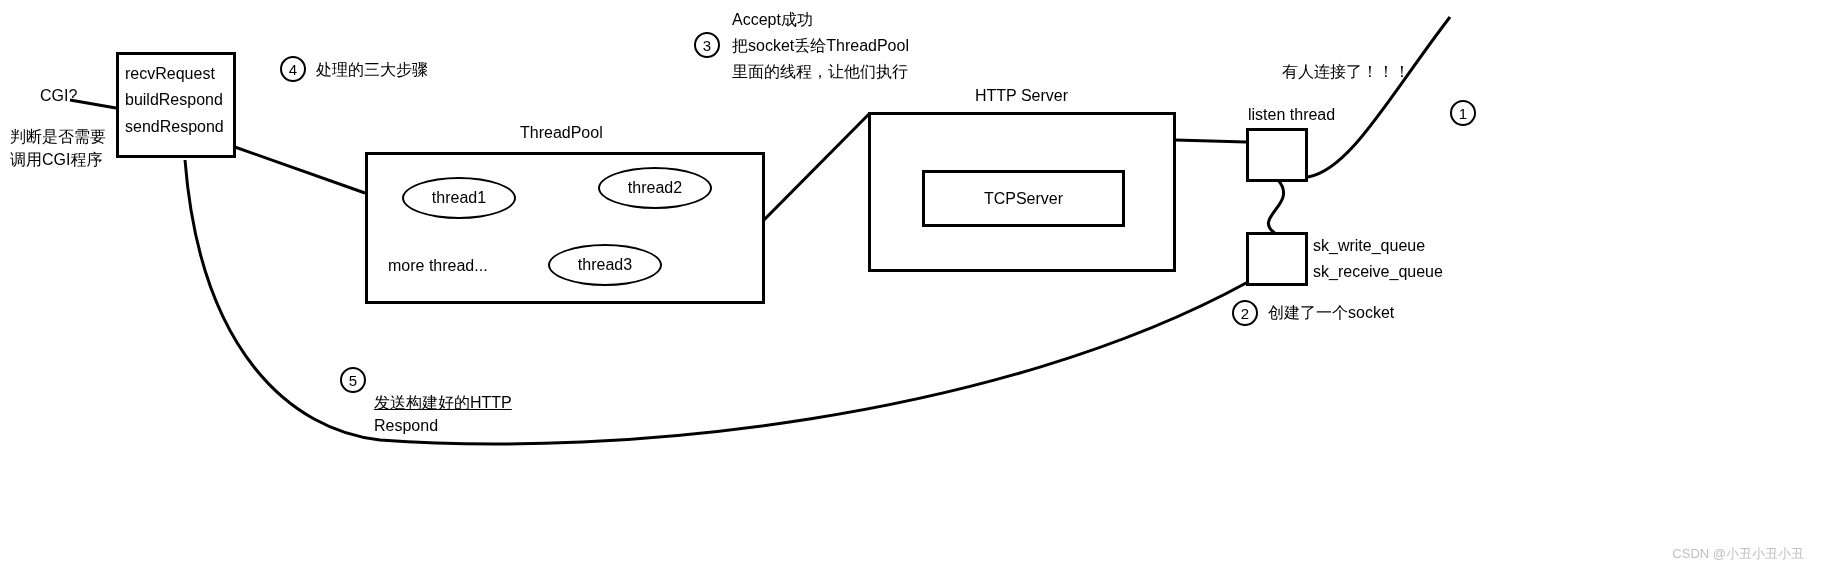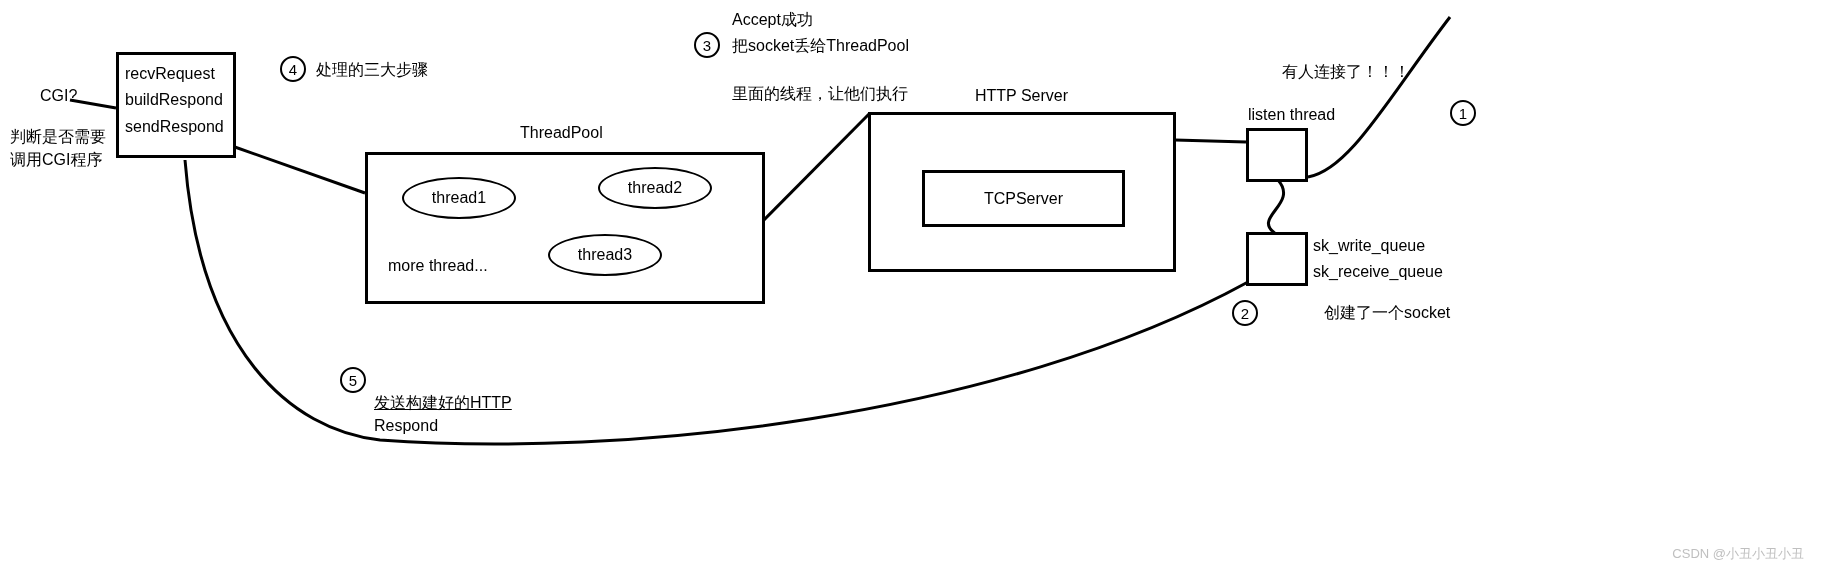--- a/index.html
+++ b/index.html
@@ -96,56 +96,56 @@
 
 <div class="label" style="left:520px; top:124px;">ThreadPool</div>
 <div class="box" style="left:365px; top:152px; width:400px; height:152px;">
 </div>
 <div class="ellipse" style="left:402px; top:177px; width:114px; height:42px;">
   <span class="inner-text">thread1</span>
 </div>
 <div class="ellipse" style="left:598px; top:167px; width:114px; height:42px;">
   <span class="inner-text">thread2</span>
 </div>
-<div class="ellipse" style="left:548px; top:234px; width:114px; height:42px;">
+<div class="ellipse" style="left:548px; top:244px; width:114px; height:42px;">
   <span class="inner-text">thread3</span>
 </div>
 <div class="label" style="left:388px; top:257px;">more thread...</div>
 
 <div class="label" style="left:975px; top:87px;">HTTP Server</div>
 <div class="box" style="left:868px; top:112px; width:308px; height:160px;">
 </div>
 <div class="box" style="left:922px; top:170px; width:203px; height:57px; display:flex; align-items:center; justify-content:center;">
   <span>TCPServer</span>
 </div>
 
 <div class="label" style="left:732px; top:10px;">Accept成功</div>
 <div class="circle-num" style="left:694px; top:32px;">
   <span>3</span>
 </div>
 <div class="label" style="left:732px; top:36px;">把socket丢给ThreadPool</div>
-<div class="label" style="left:732px; top:62px;margin-top:22px;">里面的线程，让他们执行</div>
+<div class="label" style="left:732px; top:62px;">里面的线程，让他们执行</div>
 
 <div class="label" style="left:1282px; top:62px;">有人连接了！！！</div>
 
 <div class="label" style="left:1248px; top:106px;">listen thread</div>
 <div class="box" style="left:1246px; top:128px; width:62px; height:54px;"></div>
 
 <div class="circle-num" style="left:1450px; top:100px;">
   <span>1</span>
 </div>
 
 <div class="box" style="left:1246px; top:232px; width:62px; height:54px;"></div>
 <div class="label" style="left:1313px; top:237px;">sk_write_queue</div>
 <div class="label" style="left:1313px; top:263px;">sk_receive_queue</div>
 
 <div class="circle-num" style="left:1232px; top:300px;">
   <span>2</span>
 </div>
-<div class="label" style="left:1324px; top:303px;">创建了一个socket</div>
+<div class="label" style="left:1268px; top:303px;">创建了一个socket</div>
 
 <div class="circle-num" style="left:340px; top:367px;">
   <span>5</span>
 </div>
 <div class="label" style="left:374px; top:393px;text-decoration:underline;">发送构建好的HTTP</div>
 <div class="label" style="left:374px; top:417px;">Respond</div>
 
 <div class="watermark" style="right:18px; bottom:10px;">CSDN @小丑小丑小丑</div>
 
 </body></html>

